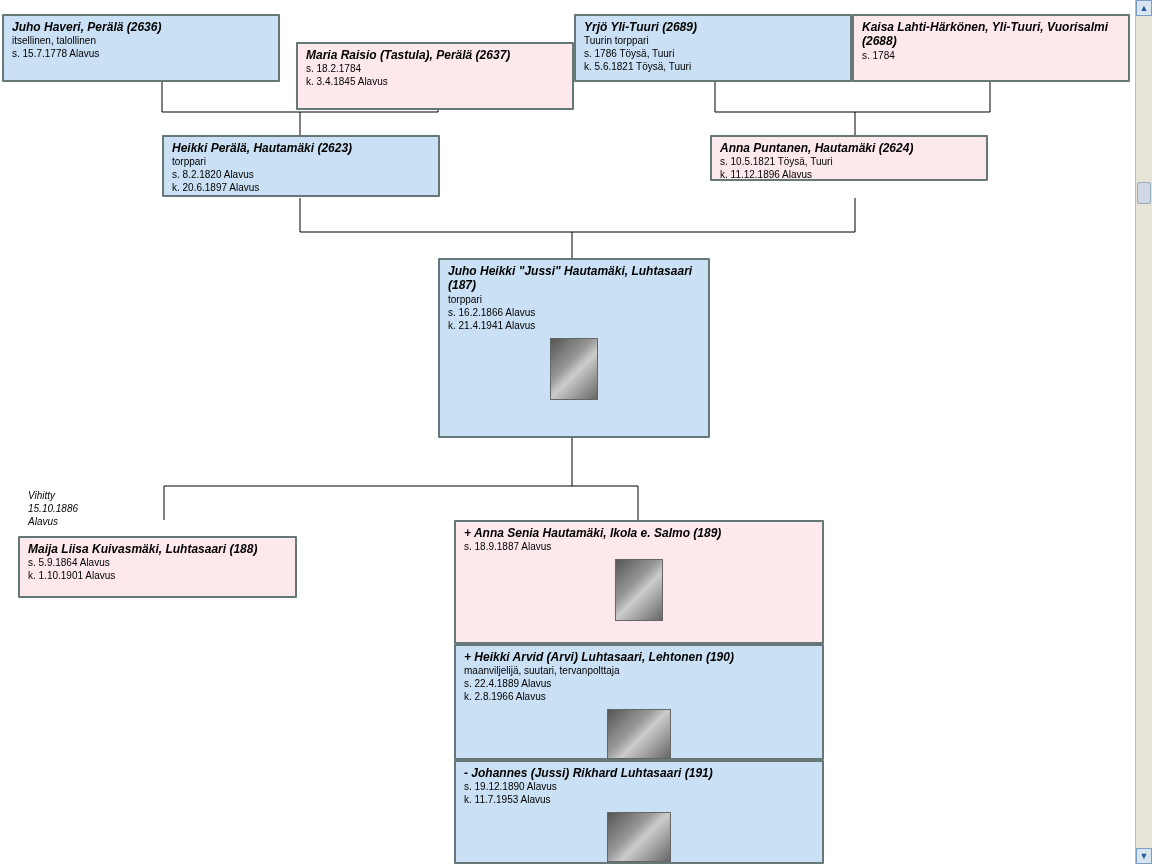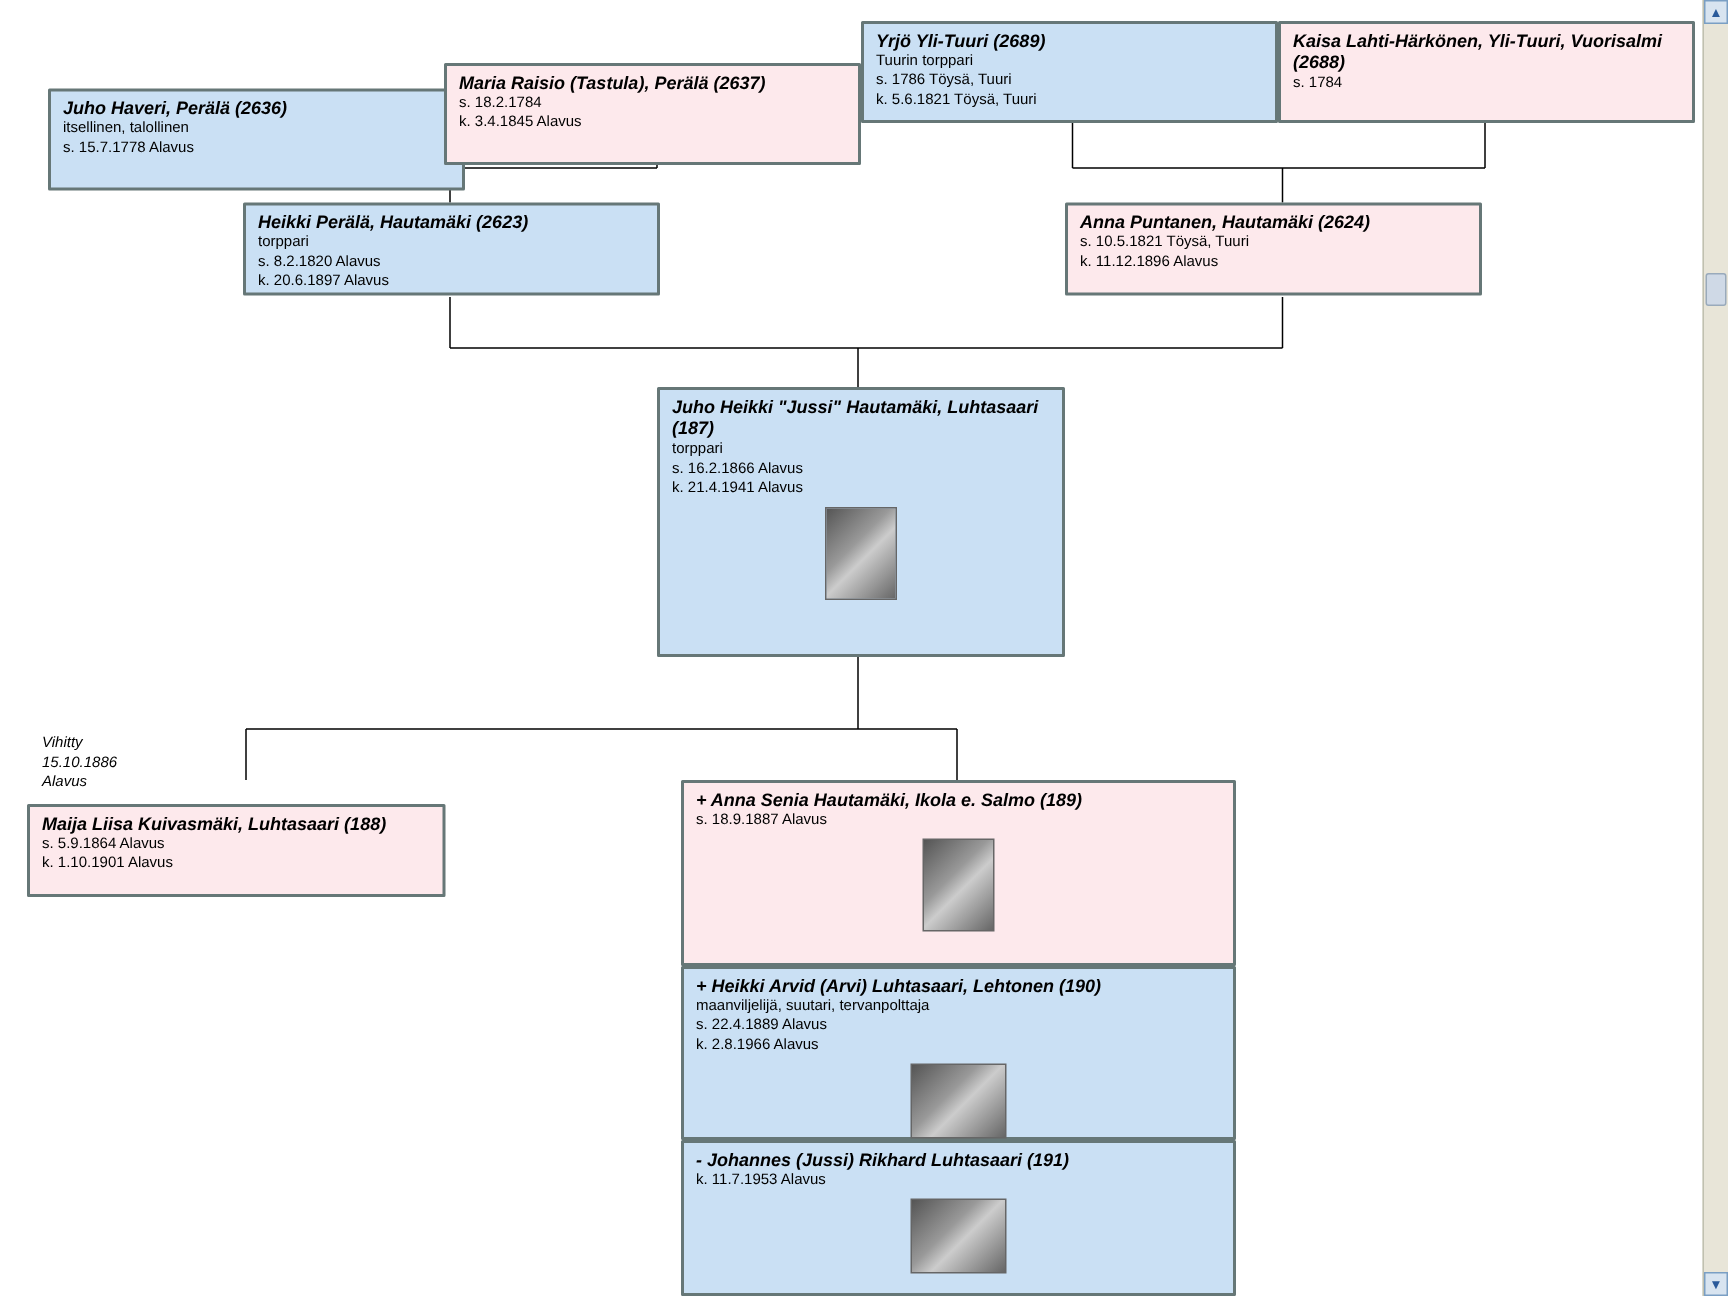--- a/index.html
+++ b/index.html
@@ -44,21 +44,21 @@
       <line x1="300" y1="232" x2="855" y2="232"></line>
       <line x1="572" y1="232" x2="572" y2="258"></line>
 
       <line x1="572" y1="438" x2="572" y2="486"></line>
       <line x1="164" y1="486" x2="638" y2="486"></line>
       <line x1="164" y1="486" x2="164" y2="520"></line>
       <line x1="638" y1="486" x2="638" y2="520"></line>
     </g>
   </svg>
 
-  <div class="box male" style="left:32px;  top:14px; width:278px; height:68px;margin-top:45px;">
+  <div class="box male" style="left:2px;  top:14px; width:278px; height:68px;">
     <div class="name">Juho Haveri, Perälä (2636)</div>
     <div class="occ">itsellinen, talollinen</div>
     <div class="dates">s. 15.7.1778 Alavus</div>
   </div>
   <div class="box female" style="left:296px; top:14px; width:278px; height:68px;margin-top:28px;">
     <div class="name">Maria Raisio (Tastula), Perälä (2637)</div>
     <div class="dates">s. 18.2.1784</div>
     <div class="dates">k. 3.4.1845 Alavus</div>
   </div>
   <div class="box male" style="left:574px; top:14px; width:278px; height:68px;">
@@ -71,21 +71,21 @@
     <div class="name">Kaisa Lahti-Härkönen, Yli-Tuuri, Vuorisalmi (2688)</div>
     <div class="dates">s. 1784</div>
   </div>
 
   <div class="box male" style="left:162px; top:135px; width:278px; height:62px;">
     <div class="name">Heikki Perälä, Hautamäki (2623)</div>
     <div class="occ">torppari</div>
     <div class="dates">s. 8.2.1820 Alavus</div>
     <div class="dates">k. 20.6.1897 Alavus</div>
   </div>
-  <div class="box female" style="left:710px; top:135px; width:278px; height:62px;">
+  <div class="box female" style="left:710px; top:135px; width:278px; height:46px;">
     <div class="name">Anna Puntanen, Hautamäki (2624)</div>
     <div class="dates">s. 10.5.1821 Töysä, Tuuri</div>
     <div class="dates">k. 11.12.1896 Alavus</div>
   </div>
 
   <div class="box male" style="left:438px; top:258px; width:272px; height:180px;">
     <div class="name">Juho Heikki "Jussi" Hautamäki, Luhtasaari (187)</div>
     <div class="occ">torppari</div>
     <div class="dates">s. 16.2.1866 Alavus</div>
     <div class="dates">k. 21.4.1941 Alavus</div>
@@ -111,20 +111,21 @@
   </div>
   <div class="box male" style="left:454px; top:644px; width:370px; height:116px;">
     <div class="name">+ Heikki Arvid (Arvi) Luhtasaari, Lehtonen (190)</div>
     <div class="occ">maanviljelijä, suutari, tervanpolttaja</div>
     <div class="dates">s. 22.4.1889 Alavus</div>
     <div class="dates">k. 2.8.1966 Alavus</div>
     <span class="portrait wide"></span>
   </div>
   <div class="box male" style="left:454px; top:760px; width:370px; height:104px;">
     <div class="name">- Johannes (Jussi) Rikhard Luhtasaari (191)</div>
+    <div class="dates">s. 19.12.1890 Alavus</div>
     <div class="dates">k. 11.7.1953 Alavus</div>
     <span class="portrait wide"></span>
   </div>
 
   <div class="scroll">
     <div class="arrow up">▲</div>
     <div class="track">
       <div class="thumb"></div>
     </div>
     <div class="arrow down">▼</div>

